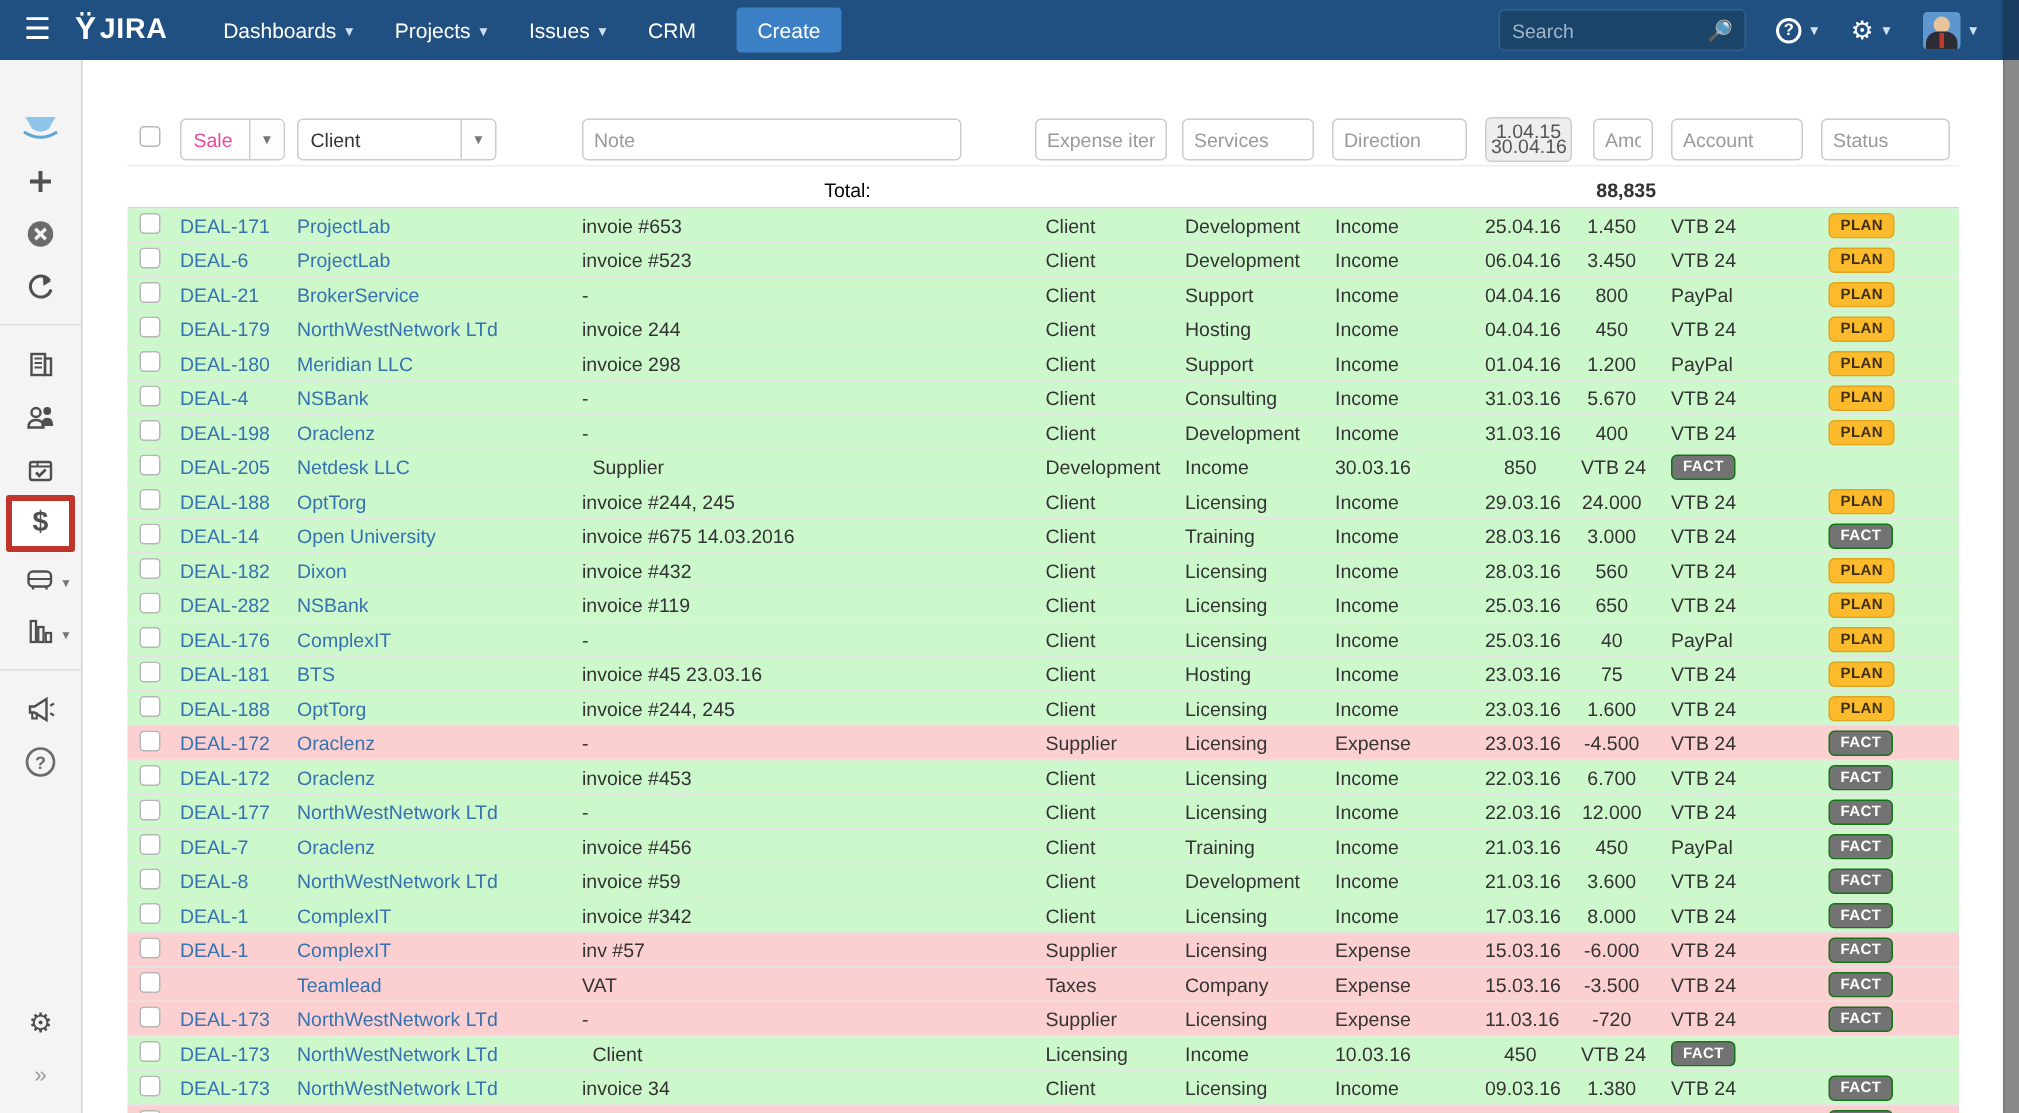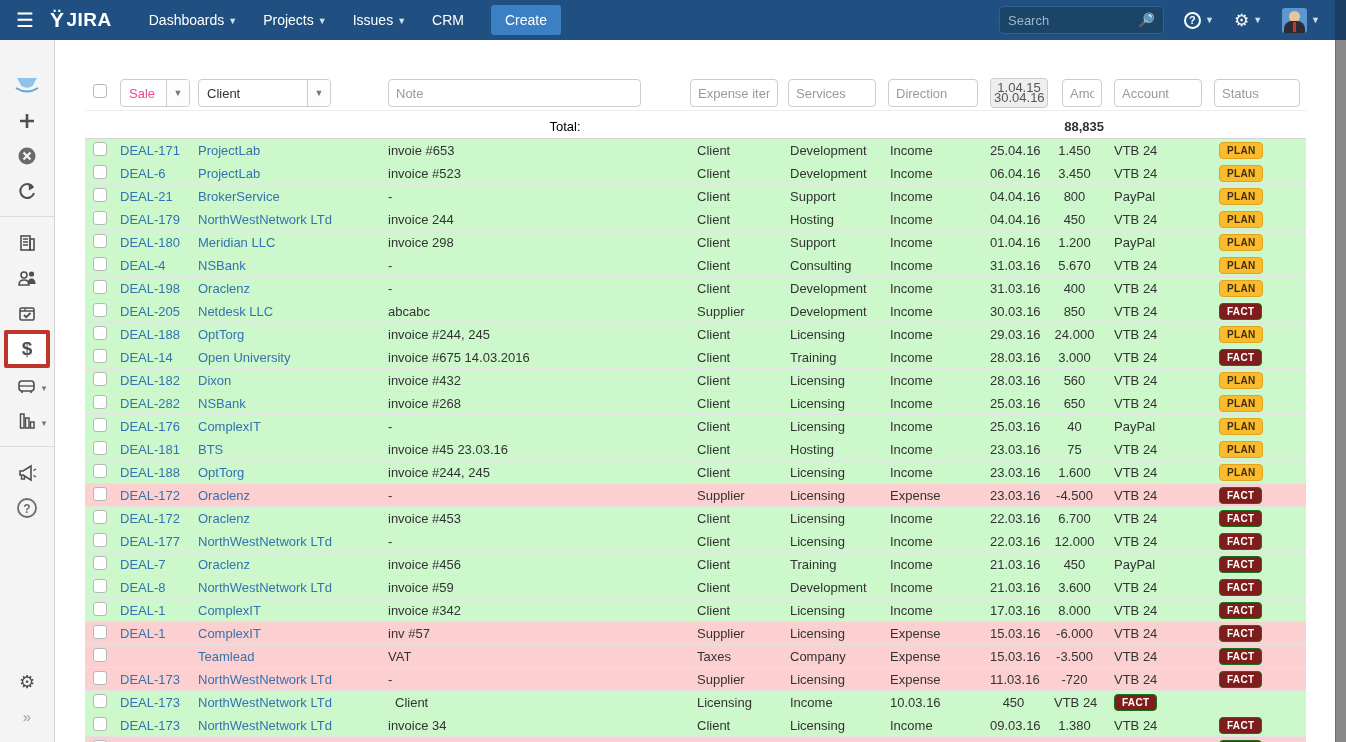--- a/index.html
+++ b/index.html
@@ -90,21 +90,21 @@
   .cell { overflow:hidden; white-space:nowrap; }
   .c-cb { padding-left:8px; }
   .c-link { color:#3572b0; cursor:pointer; }
   .pad7 { padding-left:7px; }
   .c-amount { text-align:center; padding-right:1px; }
   .c-account { padding-left:9px; }
   .c-status { padding-left:9px; }
   .badge { display:inline-block; font-size:10px; font-weight:bold; border-radius:4px;
            padding:2px 7px 2px; letter-spacing:.3px; cursor:pointer; }
   .badge.plan { background:#fcba2d; border:1px solid #e0a41f; color:#403012; }
-  .badge.fact { background:#7f1d1d; border:1px solid #177317; color:#fff; }
+  .badge.fact { background:#737373; border:1px solid #177317; color:#fff; }
 </style>
 </head>
 <body>
 
 <div class="nav">
   <div class="nav-left">
     <span class="hamburger">☰</span>
     <span class="brand">
       <span class="mark">Ÿ</span>
       <span>JIRA</span>
@@ -366,21 +366,20 @@
     <div class="cell pad7">31.03.16</div>
     <div class="cell c-amount">400</div>
     <div class="cell c-account">VTB 24</div>
     <div class="cell c-status"><span class="badge plan">PLAN</span></div>
   </div>
 
   <div class="grid row income">
     <div class="cell c-cb"><input type="checkbox" style=""></div>
     <div class="cell c-link">DEAL-205</div>
     <div class="cell c-link">Netdesk LLC</div>
-    <div class="cell">abcabc</div>
     <div class="cell pad7">Supplier</div>
     <div class="cell pad7">Development</div>
     <div class="cell pad7">Income</div>
     <div class="cell pad7">30.03.16</div>
     <div class="cell c-amount">850</div>
     <div class="cell c-account">VTB 24</div>
     <div class="cell c-status"><span class="badge fact">FACT</span></div>
   </div>
 
   <div class="grid row income">
@@ -422,21 +421,21 @@
     <div class="cell pad7">28.03.16</div>
     <div class="cell c-amount">560</div>
     <div class="cell c-account">VTB 24</div>
     <div class="cell c-status"><span class="badge plan">PLAN</span></div>
   </div>
 
   <div class="grid row income">
     <div class="cell c-cb"><input type="checkbox" style=""></div>
     <div class="cell c-link">DEAL-282</div>
     <div class="cell c-link">NSBank</div>
-    <div class="cell">invoice #268</div>
+    <div class="cell">invoice #119</div>
     <div class="cell pad7">Client</div>
     <div class="cell pad7">Licensing</div>
     <div class="cell pad7">Income</div>
     <div class="cell pad7">25.03.16</div>
     <div class="cell c-amount">650</div>
     <div class="cell c-account">VTB 24</div>
     <div class="cell c-status"><span class="badge plan">PLAN</span></div>
   </div>
 
   <div class="grid row income">

